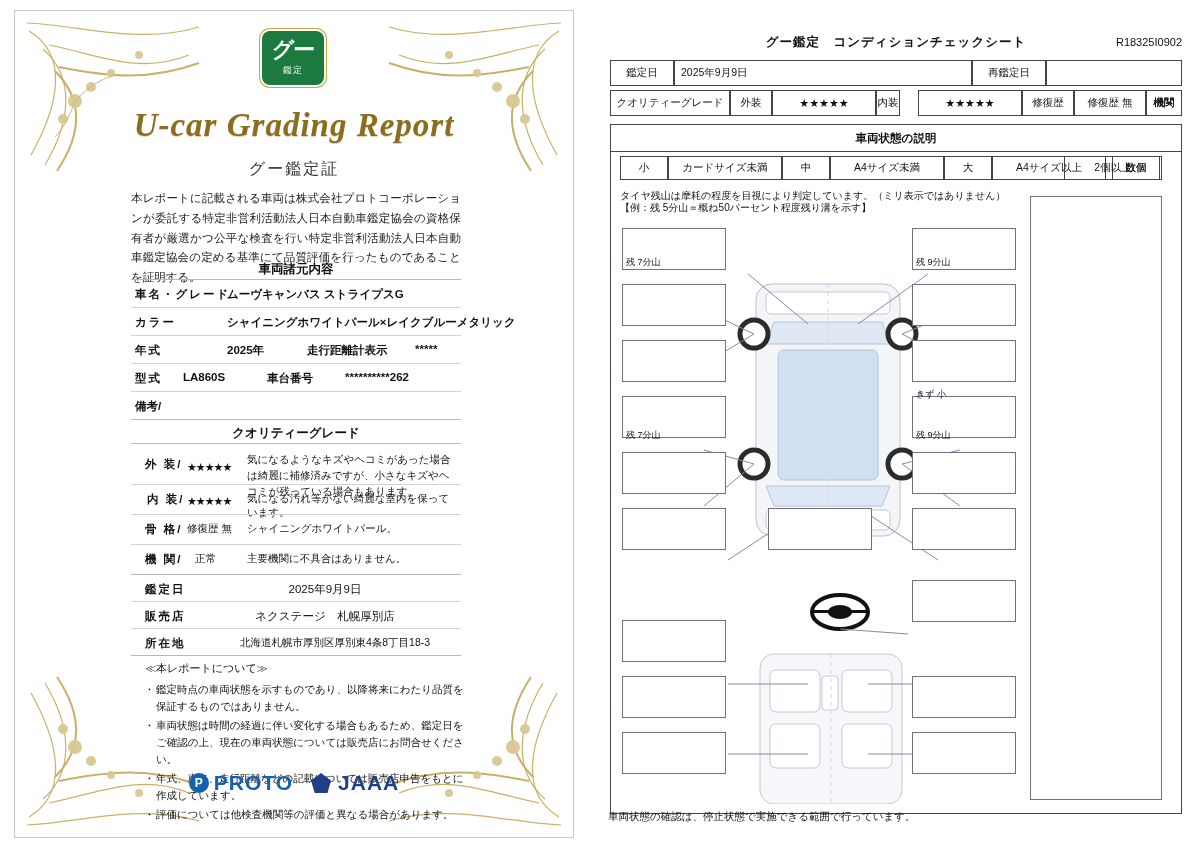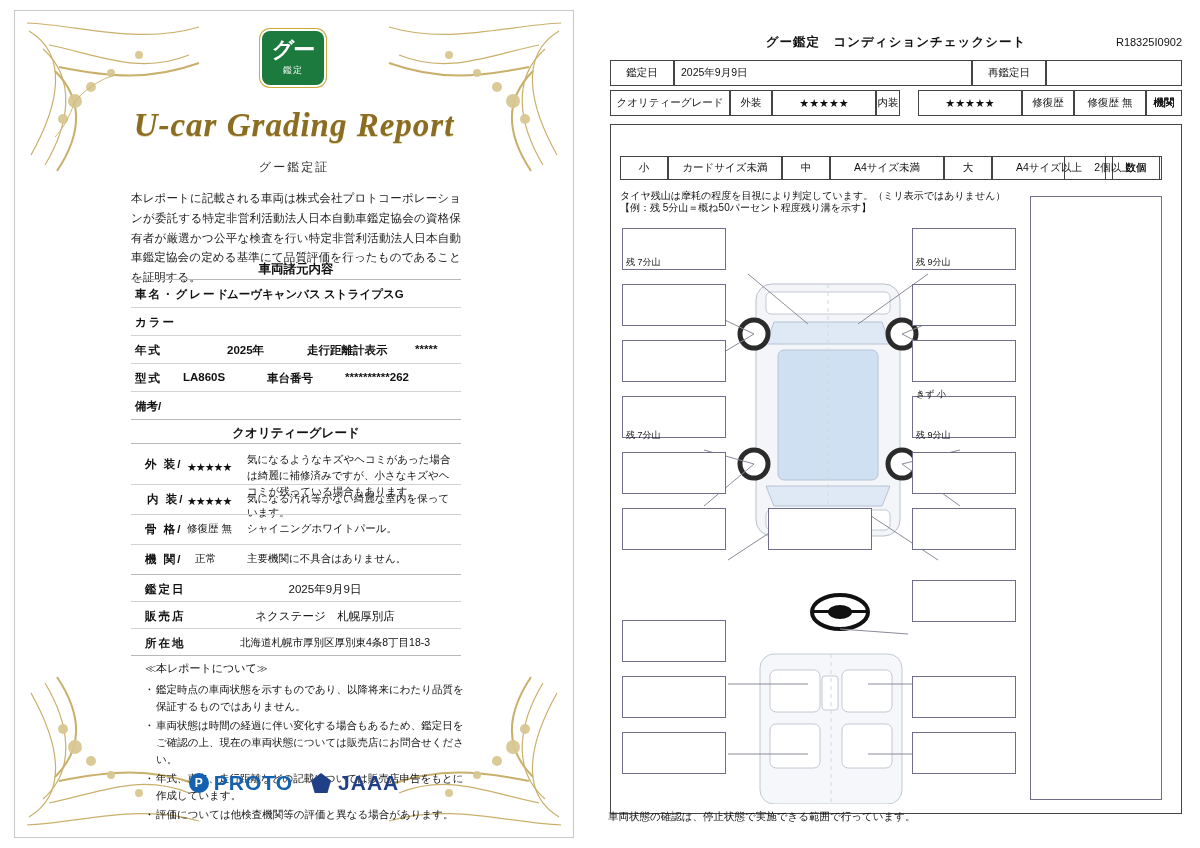--- a/index.html
+++ b/index.html
@@ -44,21 +44,21 @@
   .cert-title{
     position:absolute;left:0;right:0;top:96px;text-align:center;
     font-family:"Liberation Serif", serif;
     font-style:italic;font-weight:bold;
     font-size:33px;color:#8a6d23;
     letter-spacing:1px;
     text-shadow:0 1px 0 #e4d7ae;
   }
   .cert-sub{
     position:absolute;left:0;right:0;top:148px;text-align:center;
-    font-size:12px;color:#333;letter-spacing:2px;
+    font-size:16px;color:#333;letter-spacing:2px;
   }
 
   .cert-desc{
     position:absolute;left:116px;top:178px;width:330px;
     font-size:11.5px;line-height:1.72;color:#222;text-align:justify;
   }
 
   .sec-title{
     position:absolute;text-align:center;font-size:12.5px;font-weight:bold;
     color:#111;
@@ -211,20 +211,21 @@
       <div class="cert-desc">本レポートに記載される車両は株式会社プロトコーポレーションが委託する特定非営利活動法人日本自動車鑑定協会の資格保有者が厳選かつ公平な検査を行い特定非営利活動法人日本自動車鑑定協会の定める基準にて品質評価を行ったものであることを証明する。</div>
 
       <div class="sec-title" style="left:116px;top:250px;width:330px;">車両諸元内容</div>
       <div class="rule" style="left:116px;top:268px;width:330px;"></div>
 
       <div class="row-label" style="left:120px;top:276px;">車名・グレード</div>
       <div class="row-val b" style="left:212px;top:276px;">ムーヴキャンバス ストライプスG</div>
       <div class="rule light" style="left:116px;top:296px;width:330px;"></div>
 
       <div class="row-label" style="left:120px;top:304px;">カラー</div>
+      <div class="row-val b" style="left:212px;top:304px;">シャイニングホワイトパール×レイクブルーメタリック</div>
       <div class="rule light" style="left:116px;top:324px;width:330px;"></div>
 
       <div class="row-label" style="left:120px;top:332px;">年式</div>
       <div class="row-val b" style="left:212px;top:332px;">2025年</div>
       <div class="row-label" style="left:292px;top:332px;letter-spacing:0;">走行距離計表示</div>
       <div class="row-val b" style="left:400px;top:332px;">*****</div>
       <div class="rule light" style="left:116px;top:352px;width:330px;"></div>
 
       <div class="row-label" style="left:120px;top:360px;text-align:right;">型式</div>
       <div class="row-val b" style="left:168px;top:360px;">LA860S</div>
@@ -318,20 +319,21 @@
     <div class="cellbox" style="left:540px;top:80px;width:36px;height:26px;border:none;"></div>
     <div class="cellbox" style="left:576px;top:80px;width:0;height:0;border:none;"></div>
     <div class="cellbox" style="left:540px;top:80px;width:36px;height:26px;border-left:none;border:1px solid #444;"></div>
     <div class="cellbox" style="left:540px;top:80px;width:36px;height:26px;">機関</div>
     <div class="cellbox" style="left:504px;top:80px;width:0;height:0;border:none;"></div>
     <div class="cellbox" style="left:540px;top:80px;width:36px;height:26px;border:1px solid #444;"></div>
     <div class="cellbox" style="left:540px;top:80px;width:36px;height:26px;">機関</div>
     <div class="cellbox" style="left:576px;top:80px;width:0;height:26px;border:none;"></div>
 
     <div class="tbl" style="left:4px;top:114px;width:572px;height:690px;"></div>
+    <div class="cellbox bold" style="left:4px;top:114px;width:572px;height:28px;font-size:11.5px;">車両状態の説明</div>
 
     <div class="cellbox" style="left:14px;top:146px;width:48px;height:24px;">小</div>
     <div class="cellbox" style="left:62px;top:146px;width:114px;height:24px;">カードサイズ未満</div>
     <div class="cellbox" style="left:176px;top:146px;width:48px;height:24px;">中</div>
     <div class="cellbox" style="left:224px;top:146px;width:114px;height:24px;">A4サイズ未満</div>
     <div class="cellbox" style="left:338px;top:146px;width:48px;height:24px;">大</div>
     <div class="cellbox" style="left:386px;top:146px;width:114px;height:24px;">A4サイズ以上</div>
     <div class="cellbox" style="left:506px;top:146px;width:48px;height:24px;">数個</div>
     <div class="cellbox" style="left:554px;top:146px;width:0;height:0;border:none;"></div>
     <div class="cellbox" style="left:506px;top:146px;width:0;height:0;border:none;"></div>

